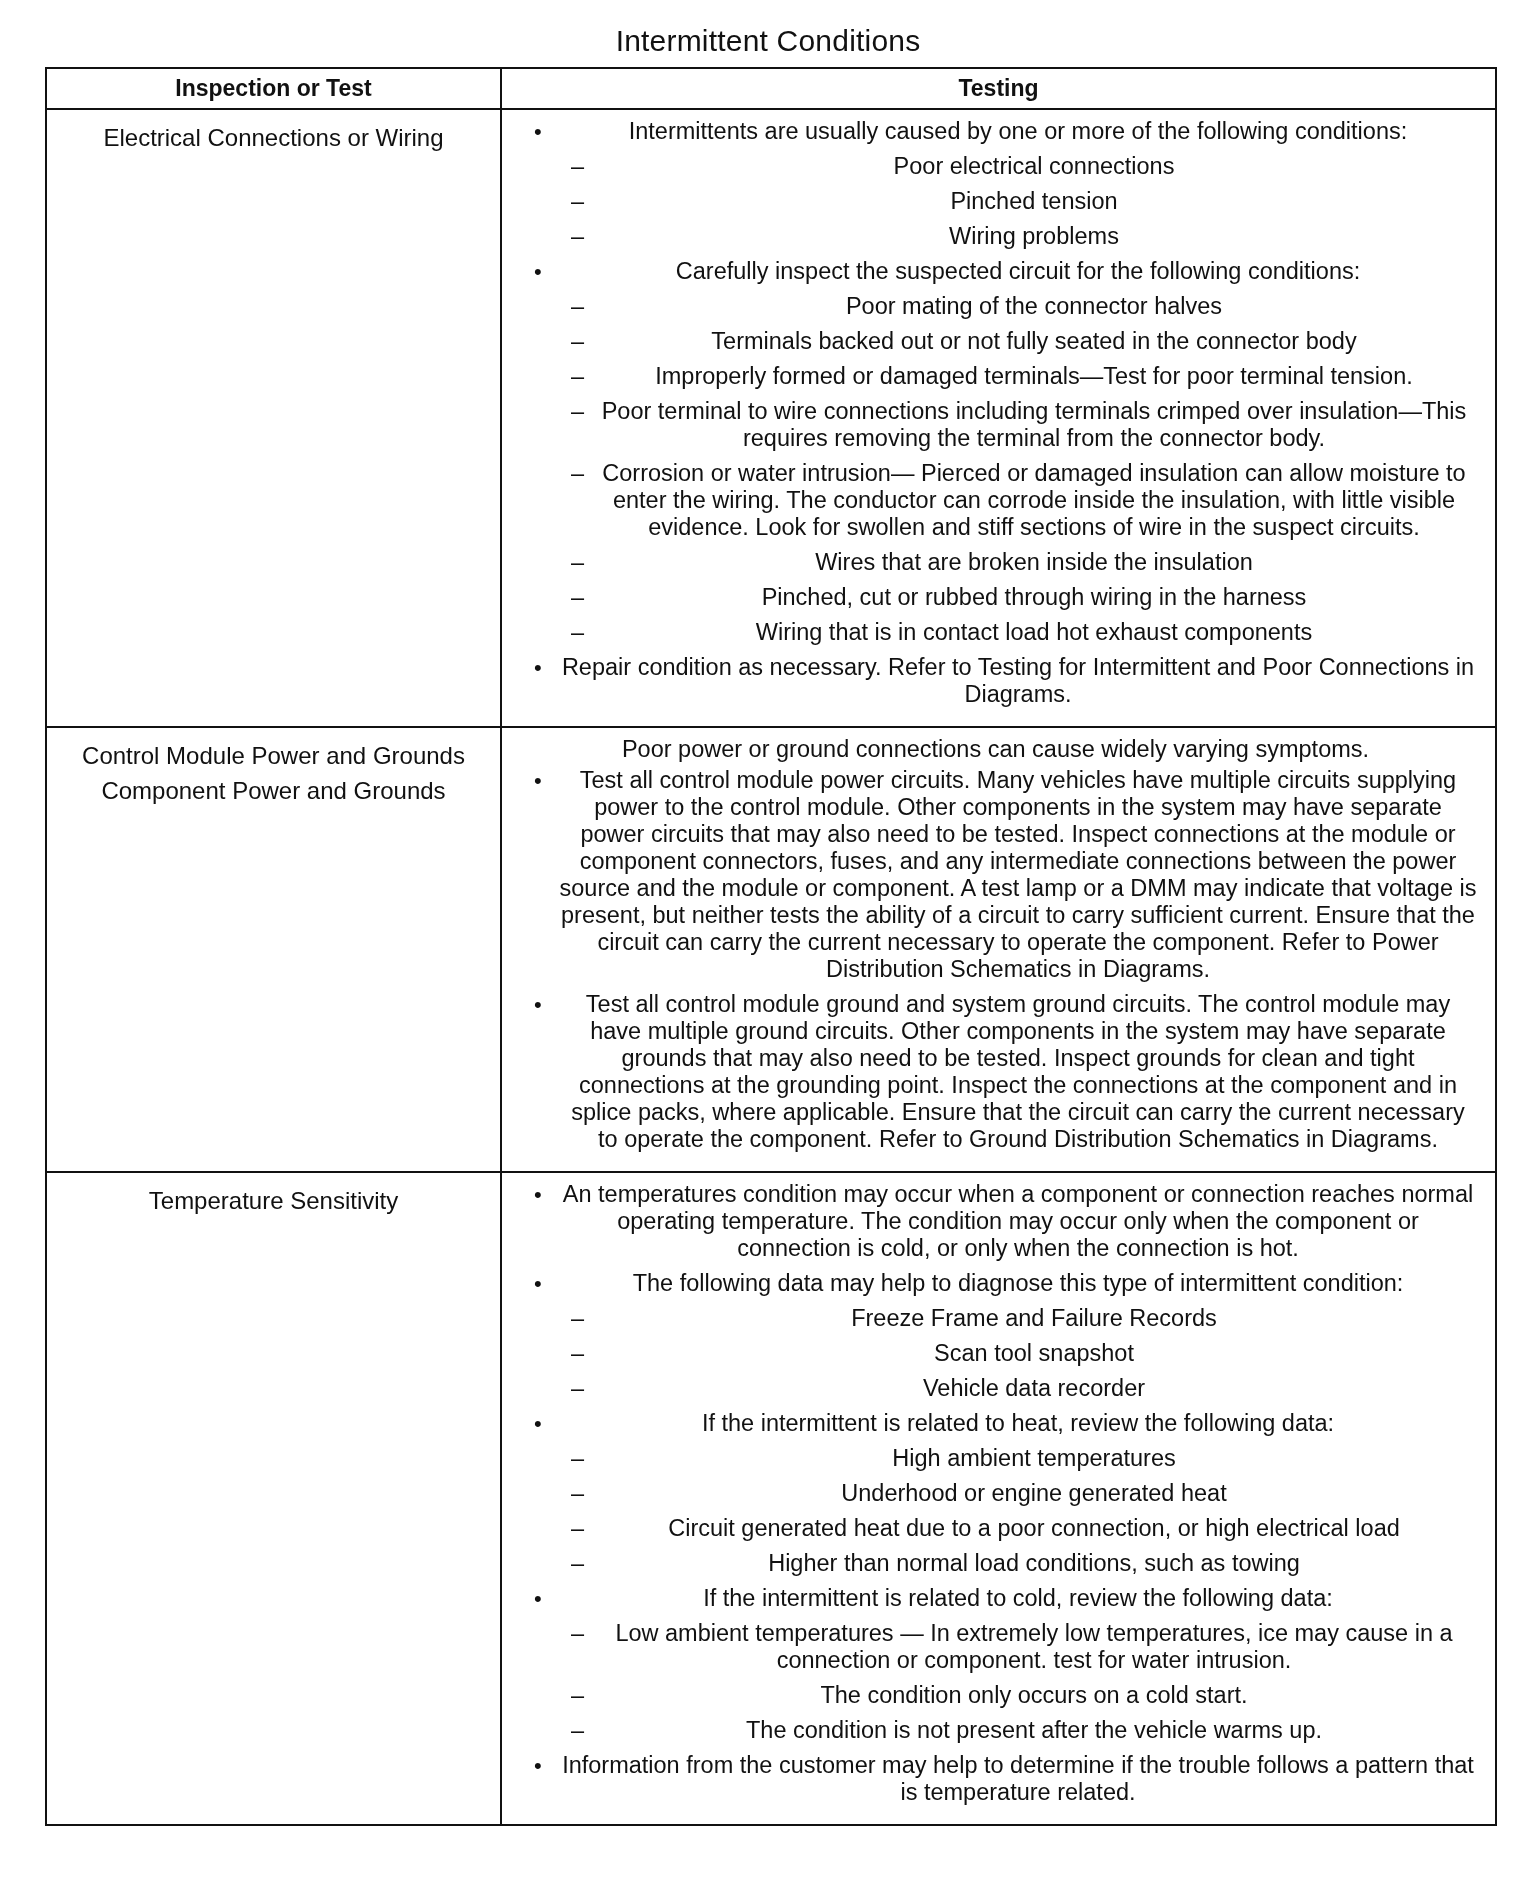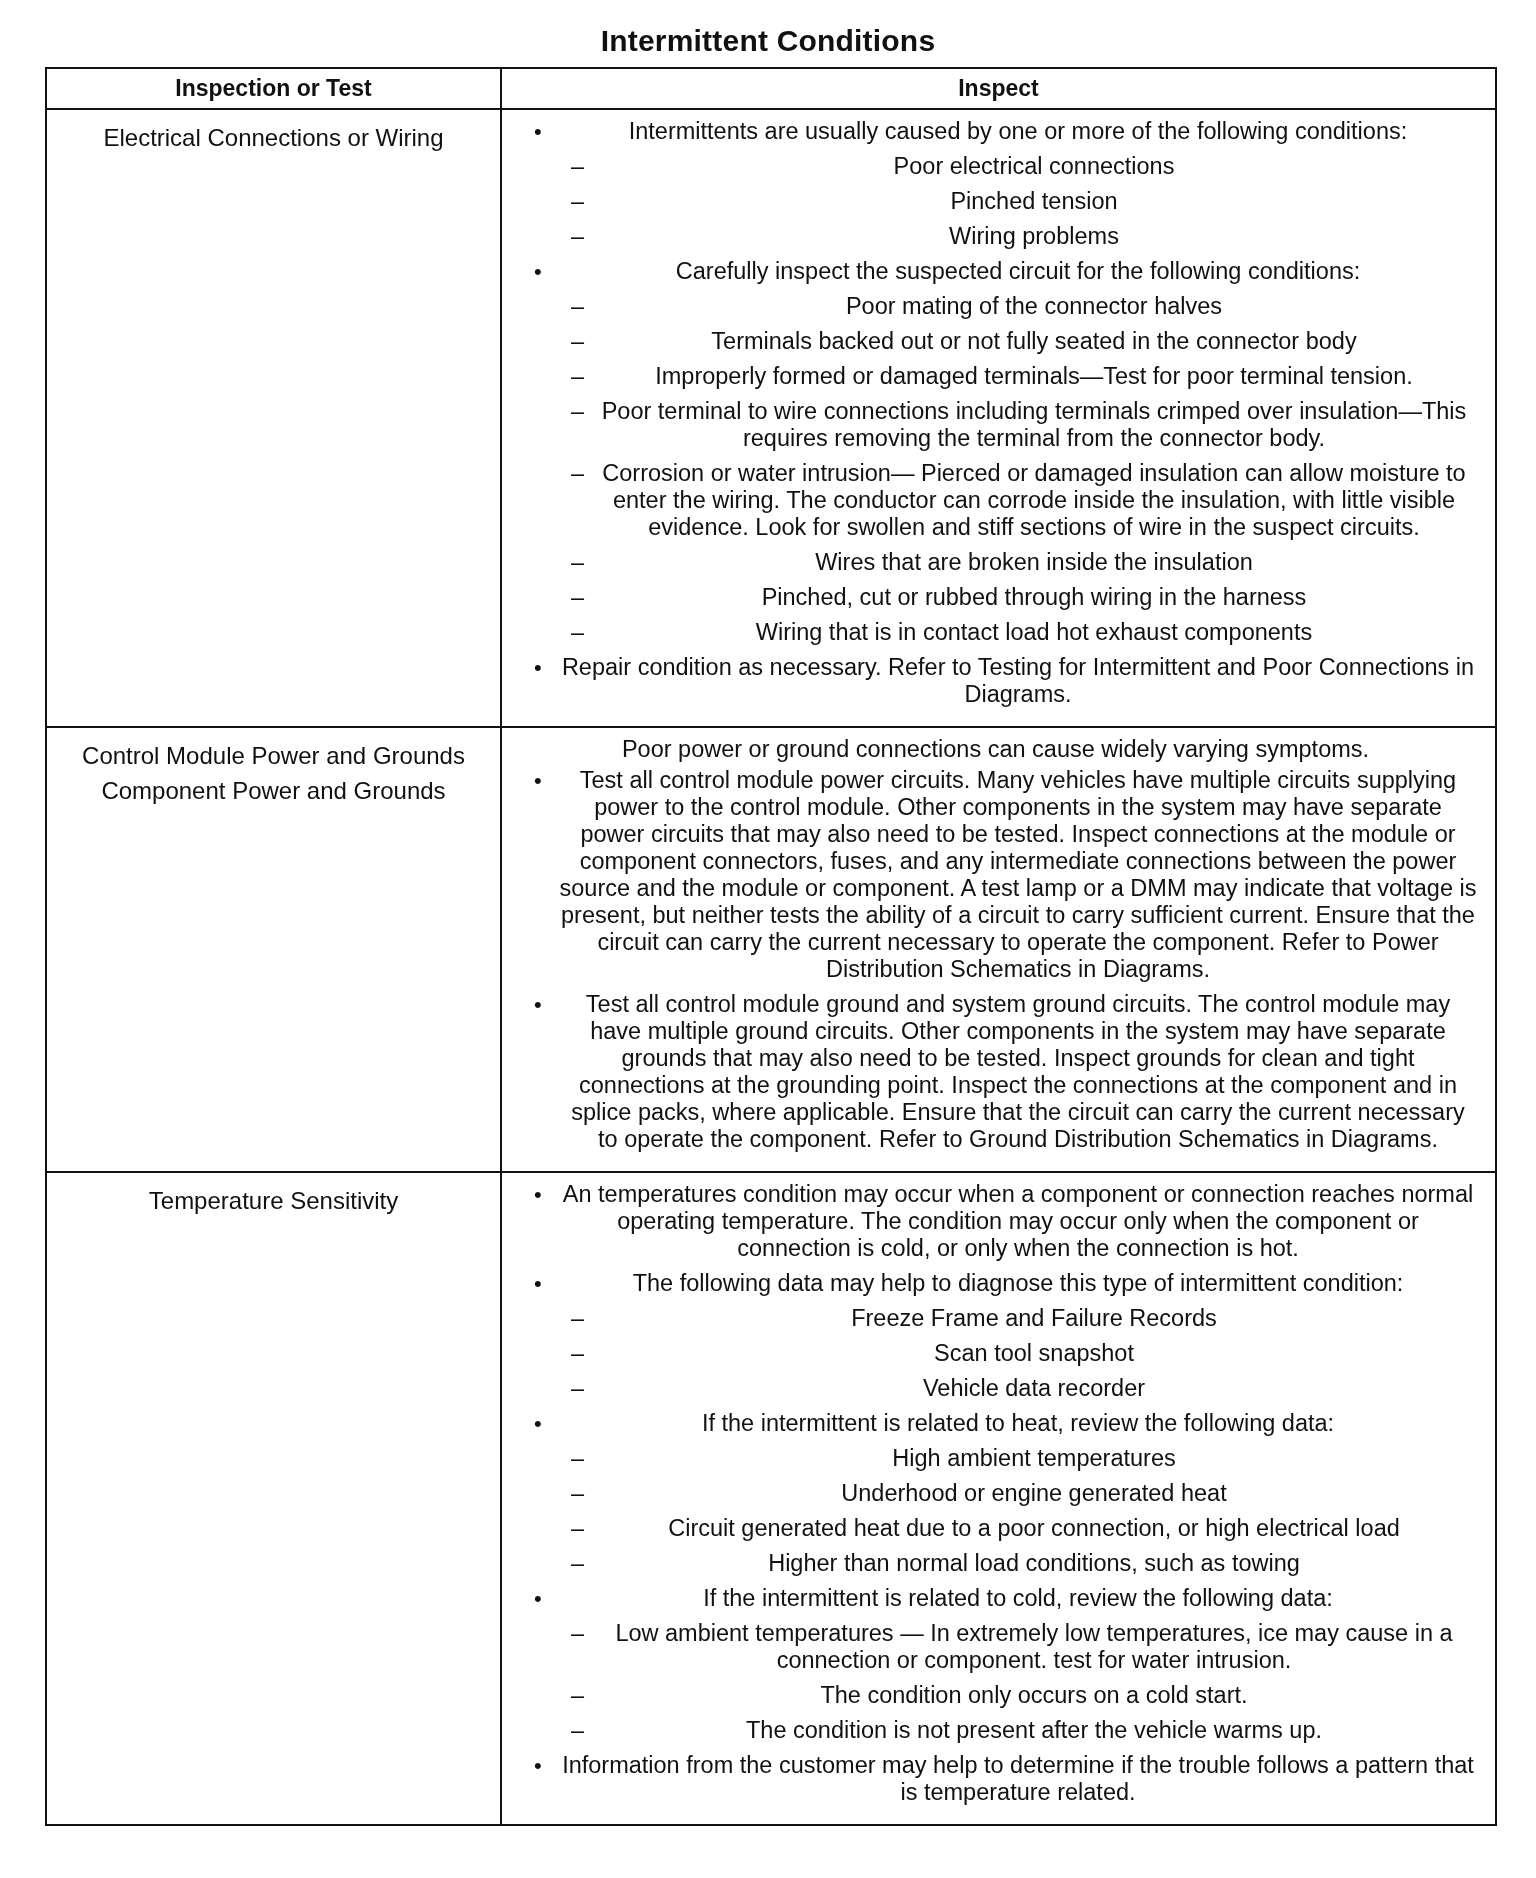--- a/index.html
+++ b/index.html
@@ -2,21 +2,21 @@
 <html><head>
 <meta charset="utf-8">
 <style>
   html, body { margin: 0; padding: 0; background: #ffffff; }
   body {
     width: 1536px; height: 1878px; position: relative; overflow: hidden;
     font-family: "Liberation Sans", sans-serif; color: #111;
   }
   .title {
     position: absolute; left: 0; width: 1536px; top: 24px;
-    text-align: center; font-weight: bold; font-size: 30px; letter-spacing: 0.2px;
+    text-align: center; font-weight: normal; font-size: 30px; letter-spacing: 0.2px;
   }
   table.doc {
     position: absolute; left: 45px; top: 67px; width: 1450px;
     border-collapse: collapse; table-layout: fixed; border-radius: 14px;
   }
   table.doc th, table.doc td {
     border: 2.5px solid #111; vertical-align: top; text-align: center;
   }
   table.doc th {
     font-size: 23px; font-weight: bold; padding: 6px 8px 6px 8px; text-align: center;
@@ -43,21 +43,21 @@
 <div class="title">Intermittent Conditions</div>
 
 <table class="doc">
   <colgroup>
       <col class="c1">
       <col class="c2">
     </colgroup>
   <thead>
     <tr>
       <th>Inspection or Test</th>
-      <th>Inspect</th>
+      <th>Testing</th>
     </tr>
   </thead>
   <tbody id="tbody">
       <tr>
         <td class="left">
           <span class="left-line">Electrical Connections or Wiring</span>
         </td>
         <td class="right">
           <ul class="bullets">
             <li><span>Intermittents are usually caused by one or more of the following conditions:</span><ul class="subs">

